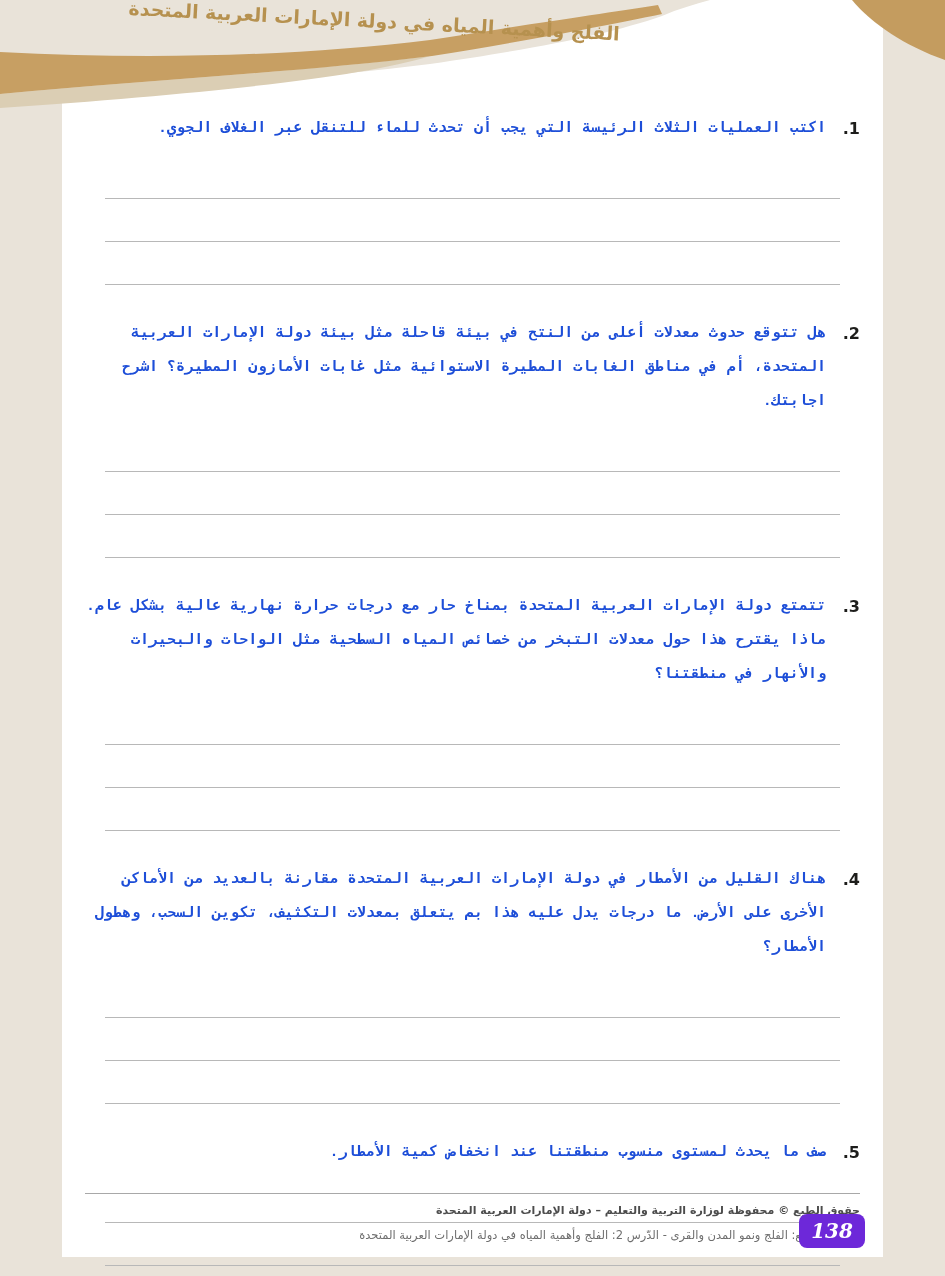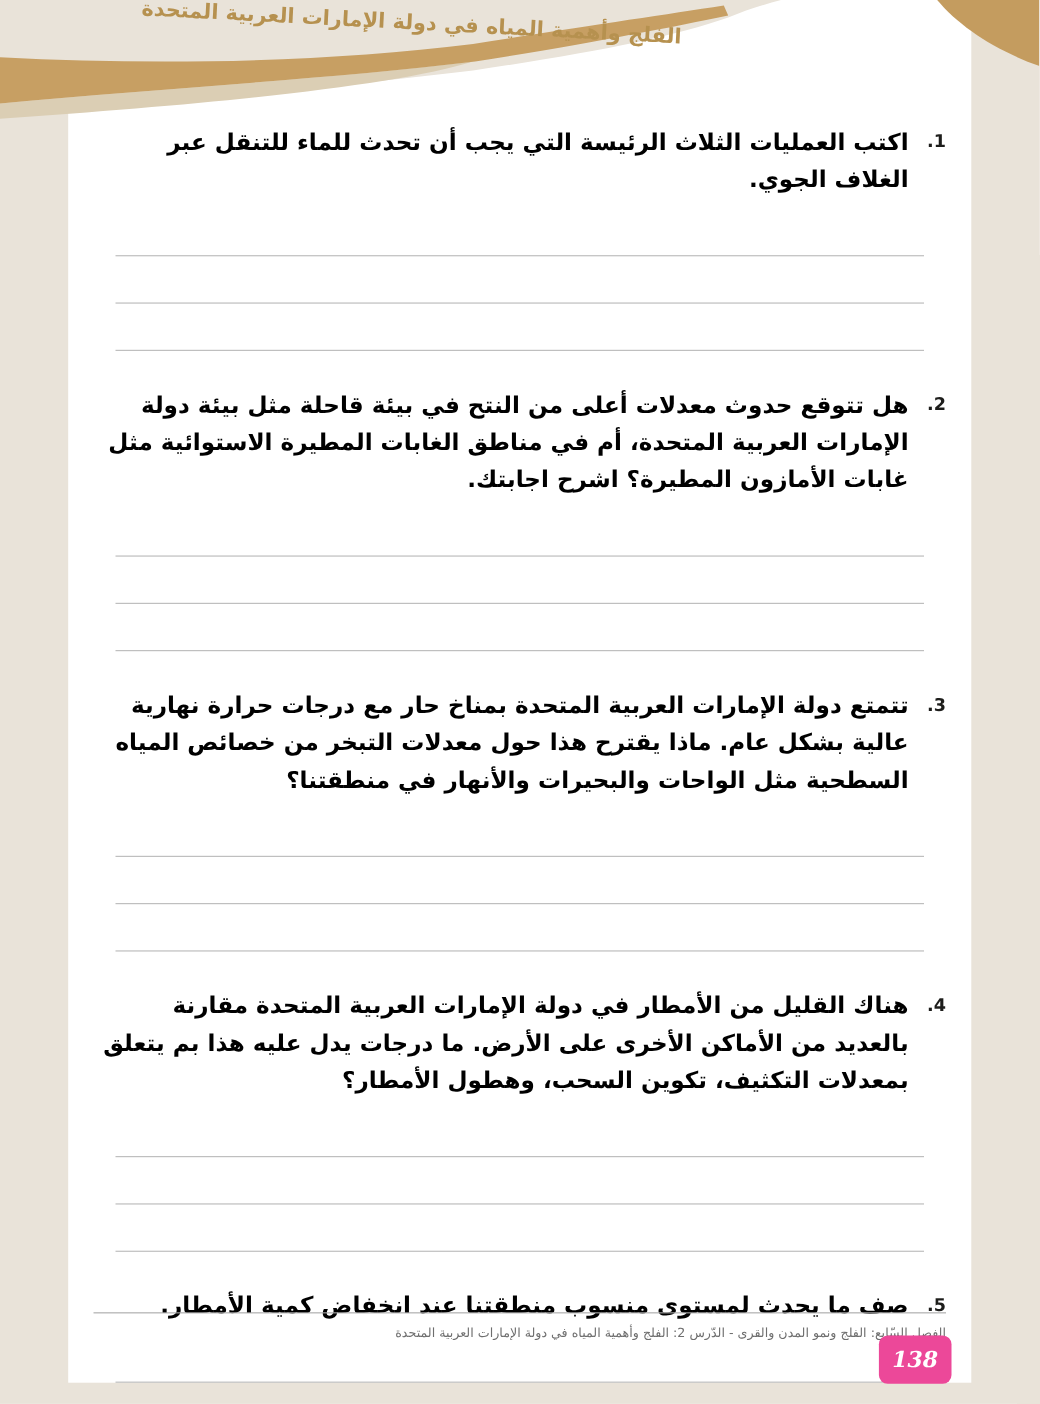--- a/index.html
+++ b/index.html
@@ -35,42 +35,42 @@
   .content {
     position: absolute; top: 112px; right: 85px; left: 85px;
   }
   .question { margin-bottom: 32px; }
   .q-head { display: flex; gap: 12px; align-items: flex-start; }
   .q-num {
     font-weight: bold; font-size: 16px; color: #1d1d1b;
     line-height: 34px; min-width: 22px;
   }
   .q-text {
-    font-weight: bold; font-size: 21px; color: #000000;
-    line-height: 34px; flex: 1;
+    font-weight: bold; font-size: 15px; color: #1d4ed8;
+    line-height: 34px; flex: 1; font-family: Liberation Mono, monospace;
   }
   .q-lines { margin: 10px 20px 0 20px; }
   .answer-line { height: 43px; border-bottom: 1px solid #b8b8b8; }
   .footer {
     position: absolute; top: 1193px; left: 85px; right: 85px;
   }
   .footer-rule { border-top: 1px solid #a8a8a8; margin-bottom: 9px; }
   .copyright {
     font-size: 11px; font-weight: bold; color: #4c4c4c; line-height: 1.5;
   }
   .chapter {
     font-size: 11.5px; color: #6e6e6e; line-height: 1.5;
     margin-top: 7px; margin-left: 0; padding-left: 10px;
     margin-right: 0; padding-right: 0;
   }
   .chapter-wrap { margin-right: 0; padding-right: 0; width: calc(100% - 95px); }
   .page-badge {
     position: absolute; right: 80px; top: 1214px;
-    width: 66px; height: 44px;
-    background: #ec4899; border-radius: 8px;
+    width: 66px; height: 34px;
+    background: #6d28d9; border-radius: 8px;
     color: #ffffff;
     font-family: "DejaVu Serif", serif;
     font-style: italic; font-weight: bold; font-size: 20px;
     display: flex; align-items: center; justify-content: center;
   }
 </style>
 </head>
 <body>
 
 <div class="page">
@@ -141,19 +141,20 @@
     </div>
     <div class="q-lines">
           <div class="answer-line"></div>
           <div class="answer-line"></div>
         </div>
   </section>
 </main>
 
   <footer class="footer">
     <div class="footer-rule"></div>
+    <div class="copyright">حقوق الطبع © محفوظة لوزارة التربية والتعليم – دولة الإمارات العربية المتحدة</div>
     <div class="chapter-wrap">
       <div class="chapter">الفصل السّابع: الفلج ونمو المدن والقرى - الدّرس 2: الفلج وأهمية المياه في دولة الإمارات العربية المتحدة</div>
     </div>
   </footer>
 
   <div class="page-badge">138</div>
 </div>
 
 </body></html>

